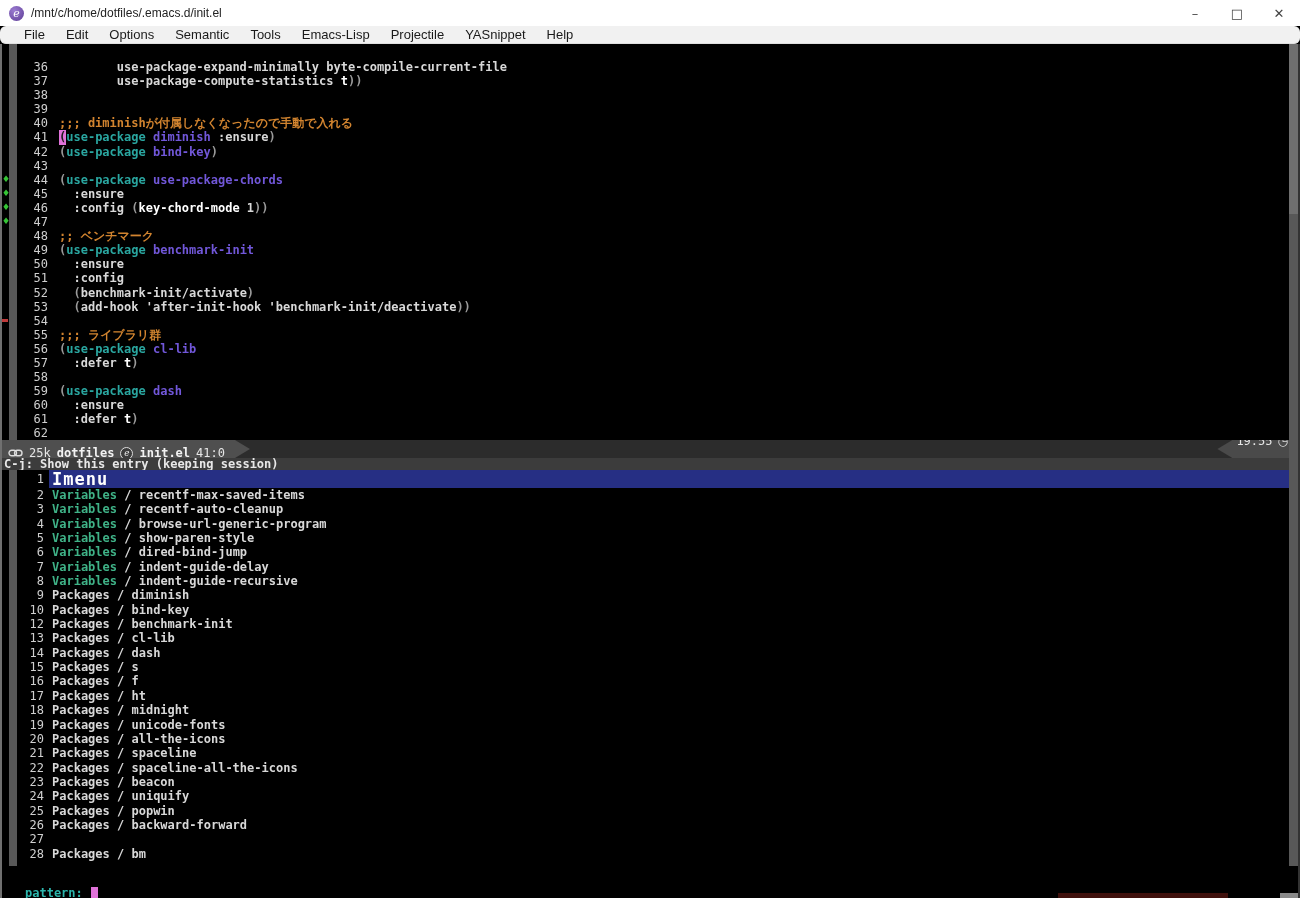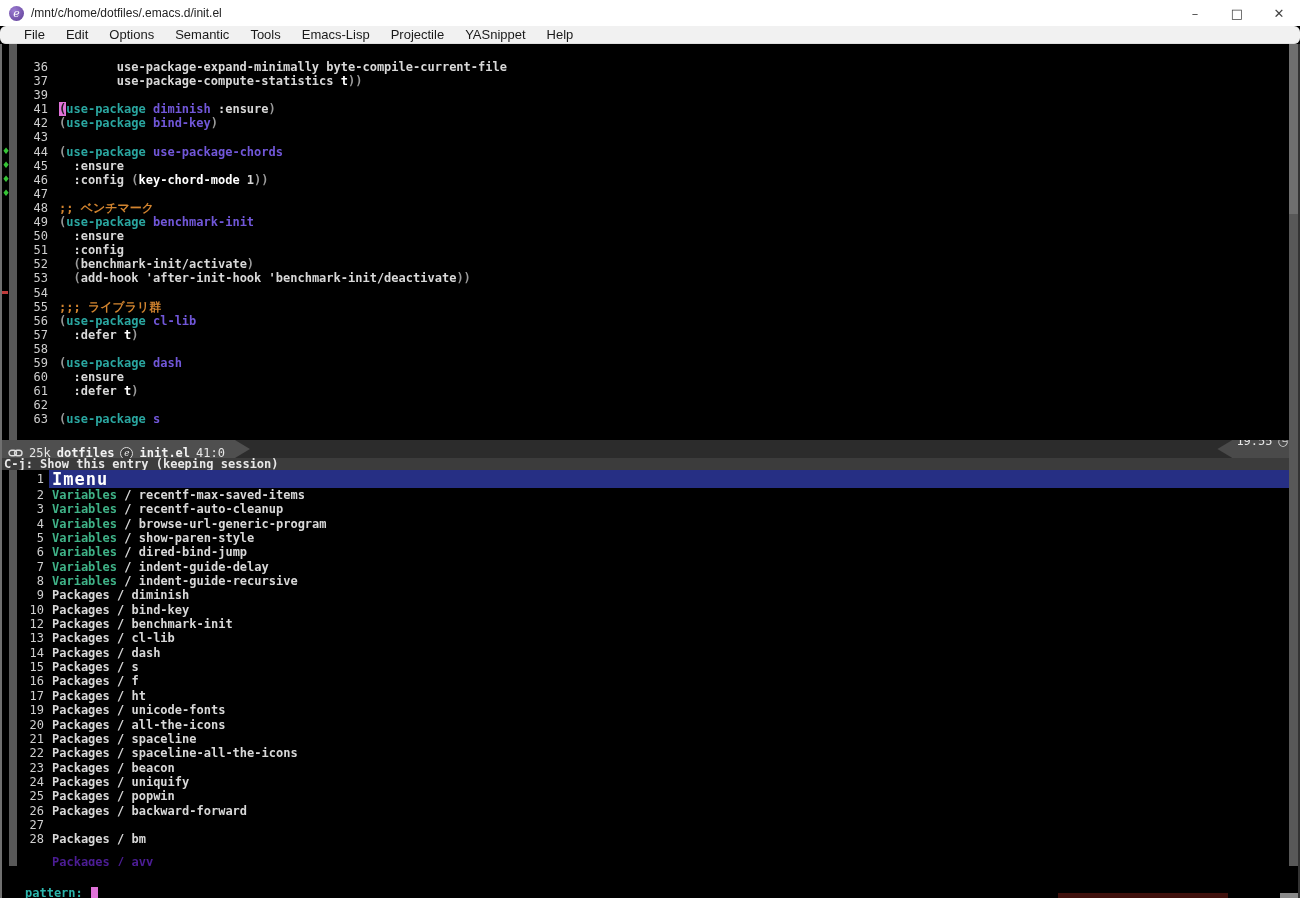--- a/index.html
+++ b/index.html
@@ -130,21 +130,23 @@
       <span class="menu-item">Tools</span>
       <span class="menu-item">Emacs-Lisp</span>
       <span class="menu-item">Projectile</span>
       <span class="menu-item">YASnippet</span>
       <span class="menu-item">Help</span>
     </div>
 
   <div class="editor" id="editor">
       <div class="code-line"><span class="fringe"></span><span class="sb-gap"></span><span class="gutter">36</span><span class="p">        use-package-expand-minimally byte-compile-current-file</span></div>
       <div class="code-line"><span class="fringe"></span><span class="sb-gap"></span><span class="gutter">37</span><span class="p">        use-package-compute-statistics </span><span class="b">t</span><span class="d">))</span></div>
+      <div class="code-line"><span class="fringe"></span><span class="sb-gap"></span><span class="gutter">38</span></div>
       <div class="code-line"><span class="fringe"></span><span class="sb-gap"></span><span class="gutter">39</span></div>
+      <div class="code-line"><span class="fringe"></span><span class="sb-gap"></span><span class="gutter">40</span><span class="c">;;; diminishが付属しなくなったので手動で入れる</span></div>
       <div class="code-line"><span class="fringe"></span><span class="sb-gap"></span><span class="gutter">41</span><span class="x">(</span><span class="k">use-package</span><span class="p"> </span><span class="n">diminish</span><span class="p"> :ensure</span><span class="d">)</span></div>
       <div class="code-line"><span class="fringe"></span><span class="sb-gap"></span><span class="gutter">42</span><span class="d">(</span><span class="k">use-package</span><span class="p"> </span><span class="n">bind-key</span><span class="d">)</span></div>
       <div class="code-line"><span class="fringe"></span><span class="sb-gap"></span><span class="gutter">43</span></div>
       <div class="code-line"><span class="fringe"><span class="add">♦</span></span><span class="sb-gap"></span><span class="gutter">44</span><span class="d">(</span><span class="k">use-package</span><span class="p"> </span><span class="n">use-package-chords</span></div>
       <div class="code-line"><span class="fringe"><span class="add">♦</span></span><span class="sb-gap"></span><span class="gutter">45</span><span class="p">  :ensure</span></div>
       <div class="code-line"><span class="fringe"><span class="add">♦</span></span><span class="sb-gap"></span><span class="gutter">46</span><span class="p">  :config </span><span class="d">(</span><span class="b">key-chord-mode</span><span class="p"> 1</span><span class="d">))</span></div>
       <div class="code-line"><span class="fringe"><span class="add">♦</span></span><span class="sb-gap"></span><span class="gutter">47</span></div>
       <div class="code-line"><span class="fringe"></span><span class="sb-gap"></span><span class="gutter">48</span><span class="c">;; ベンチマーク</span></div>
       <div class="code-line"><span class="fringe"></span><span class="sb-gap"></span><span class="gutter">49</span><span class="d">(</span><span class="k">use-package</span><span class="p"> </span><span class="n">benchmark-init</span></div>
       <div class="code-line"><span class="fringe"></span><span class="sb-gap"></span><span class="gutter">50</span><span class="p">  :ensure</span></div>
@@ -198,20 +200,21 @@
       <div class="helm-row"><span class="num">7</span><span class="content"><span class="g-var">Variables</span> / indent-guide-delay</span></div>
       <div class="helm-row"><span class="num">8</span><span class="content"><span class="g-var">Variables</span> / indent-guide-recursive</span></div>
       <div class="helm-row"><span class="num">9</span><span class="content"><span>Packages</span> / diminish</span></div>
       <div class="helm-row"><span class="num">10</span><span class="content"><span>Packages</span> / bind-key</span></div>
       <div class="helm-row"><span class="num">12</span><span class="content"><span>Packages</span> / benchmark-init</span></div>
       <div class="helm-row"><span class="num">13</span><span class="content"><span>Packages</span> / cl-lib</span></div>
       <div class="helm-row"><span class="num">14</span><span class="content"><span>Packages</span> / dash</span></div>
       <div class="helm-row"><span class="num">15</span><span class="content"><span>Packages</span> / s</span></div>
       <div class="helm-row"><span class="num">16</span><span class="content"><span>Packages</span> / f</span></div>
       <div class="helm-row"><span class="num">17</span><span class="content"><span>Packages</span> / ht</span></div>
+      <div class="helm-row"><span class="num">18</span><span class="content"><span>Packages</span> / midnight</span></div>
       <div class="helm-row"><span class="num">19</span><span class="content"><span>Packages</span> / unicode-fonts</span></div>
       <div class="helm-row"><span class="num">20</span><span class="content"><span>Packages</span> / all-the-icons</span></div>
       <div class="helm-row"><span class="num">21</span><span class="content"><span>Packages</span> / spaceline</span></div>
       <div class="helm-row"><span class="num">22</span><span class="content"><span>Packages</span> / spaceline-all-the-icons</span></div>
       <div class="helm-row"><span class="num">23</span><span class="content"><span>Packages</span> / beacon</span></div>
       <div class="helm-row"><span class="num">24</span><span class="content"><span>Packages</span> / uniquify</span></div>
       <div class="helm-row"><span class="num">25</span><span class="content"><span>Packages</span> / popwin</span></div>
       <div class="helm-row"><span class="num">26</span><span class="content"><span>Packages</span> / backward-forward</span></div>
       <div class="helm-row marked"><span class="num">27</span><span class="content"><span>Packages</span> / avy</span></div>
       <div class="helm-row"><span class="num">28</span><span class="content"><span>Packages</span> / bm</span></div>

